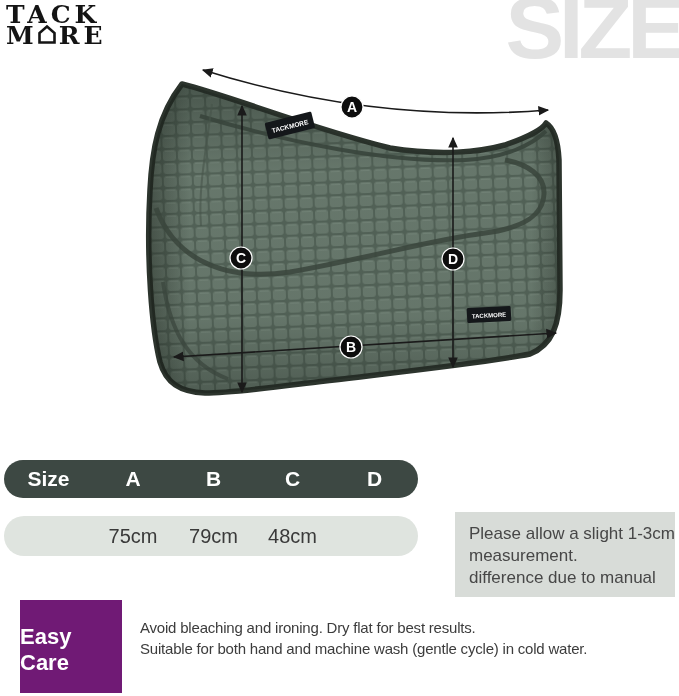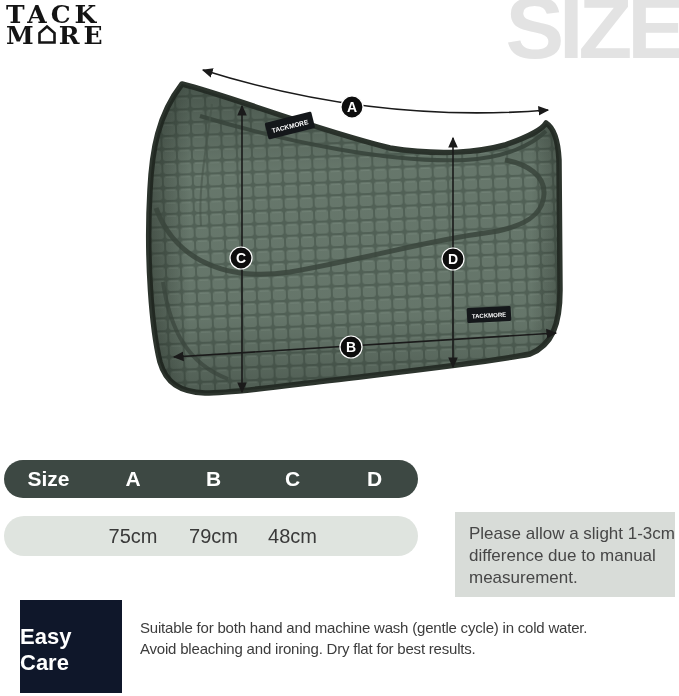--- a/index.html
+++ b/index.html
@@ -27,21 +27,21 @@
               color:#3a3a3a;font-size:20px;}
   .cell{text-align:center;}
   .c0{width:89px;} .c1{width:80px;} .c2{width:81px;} .c3{width:77px;} .c4{width:87px;}
   
   .note{position:absolute;left:455px;top:468px;width:220px;height:85px;
         background:#d8dcd8;color:#474747;font-size:17px;line-height:22px;
         padding:11px 4px 0 14px;box-sizing:border-box;margin-top:44px;}
   .note div{white-space:nowrap;}
   
   .care-badge{position:absolute;left:20px;top:600px;width:102px;height:93px;
-              background:#0f172a;color:#ffffff;display:flex;flex-direction:column;
+              background:#701a75;color:#ffffff;display:flex;flex-direction:column;
               align-items:flex-end;justify-content:center;padding-top:7px;
               box-sizing:border-box;}
   .care-badge .l1{font-size:22px;font-weight:bold;line-height:26px;}
   .care-badge .l2{font-size:16.5px;font-weight:bold;line-height:22px;}
   .care-text{position:absolute;left:140px;top:617px;color:#3c3c3c;
              font-size:15px;line-height:21px;letter-spacing:-0.2px;}
   .care-text div{white-space:nowrap;}
 </style>
 </head>
 <body>
@@ -162,26 +162,26 @@
 
   <div class="pill pill-light">
     <div class="cell c0"></div>
     <div class="cell c1">75cm</div>
     <div class="cell c2">79cm</div>
     <div class="cell c3">48cm</div>
   </div>
 
   <div class="note">
     <div>Please allow a slight 1-3cm</div>
+    <div>measurement.</div>
     <div>difference due to manual</div>
-    <div>measurement.</div>
   </div>
 
   <div class="care-badge">
     <div class="l1">Easy Care</div>
   </div>
 
   <div class="care-text">
+    <div>Avoid bleaching and ironing. Dry flat for best results.</div>
     <div>Suitable for both hand and machine wash (gentle cycle) in cold water.</div>
-    <div>Avoid bleaching and ironing. Dry flat for best results.</div>
   </div>
 
 </div>
 
 </body></html>

